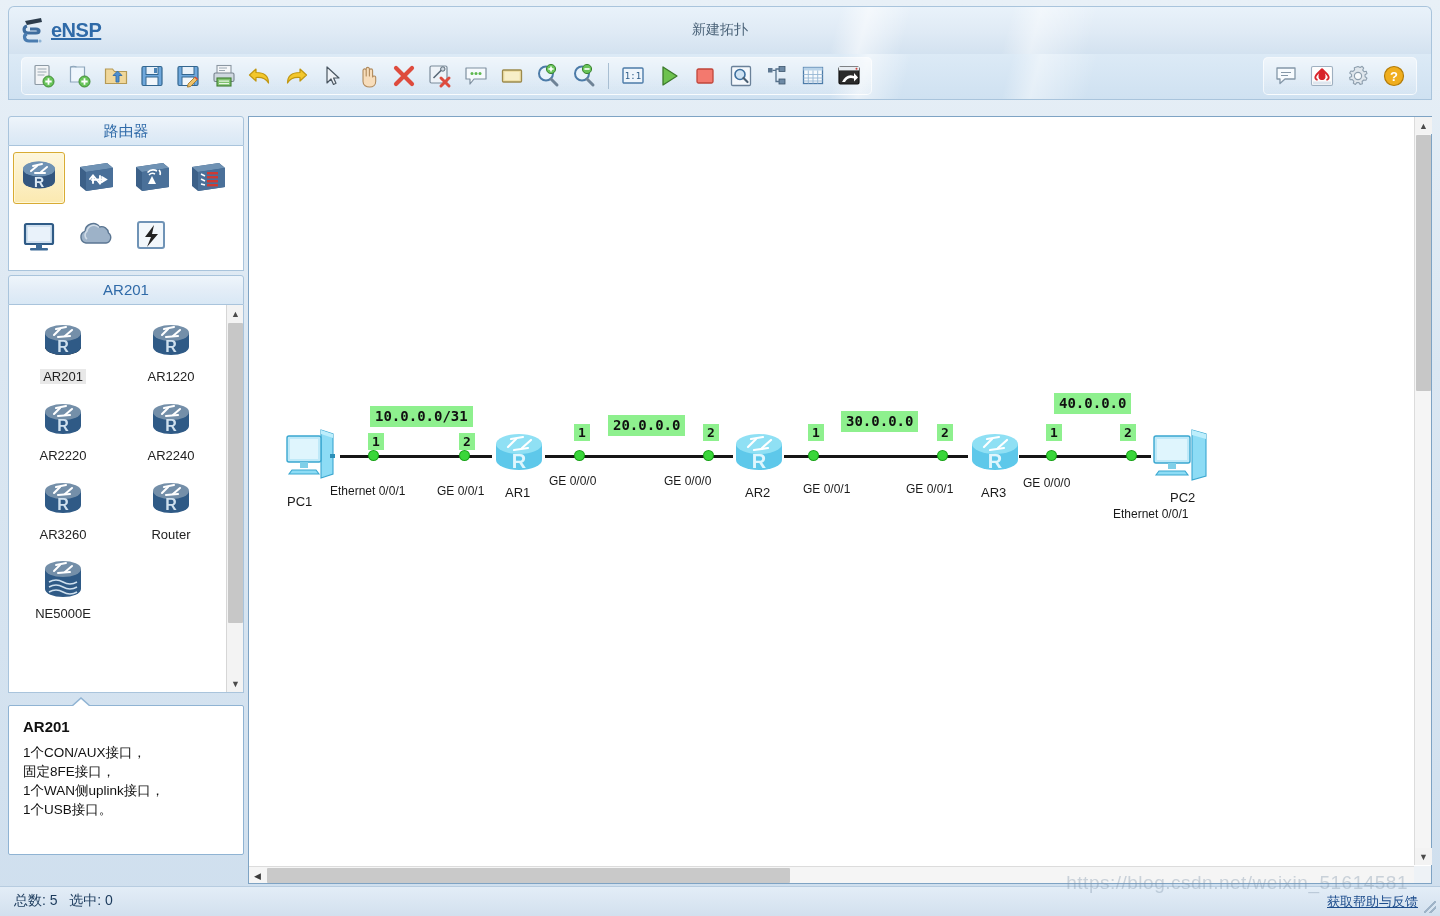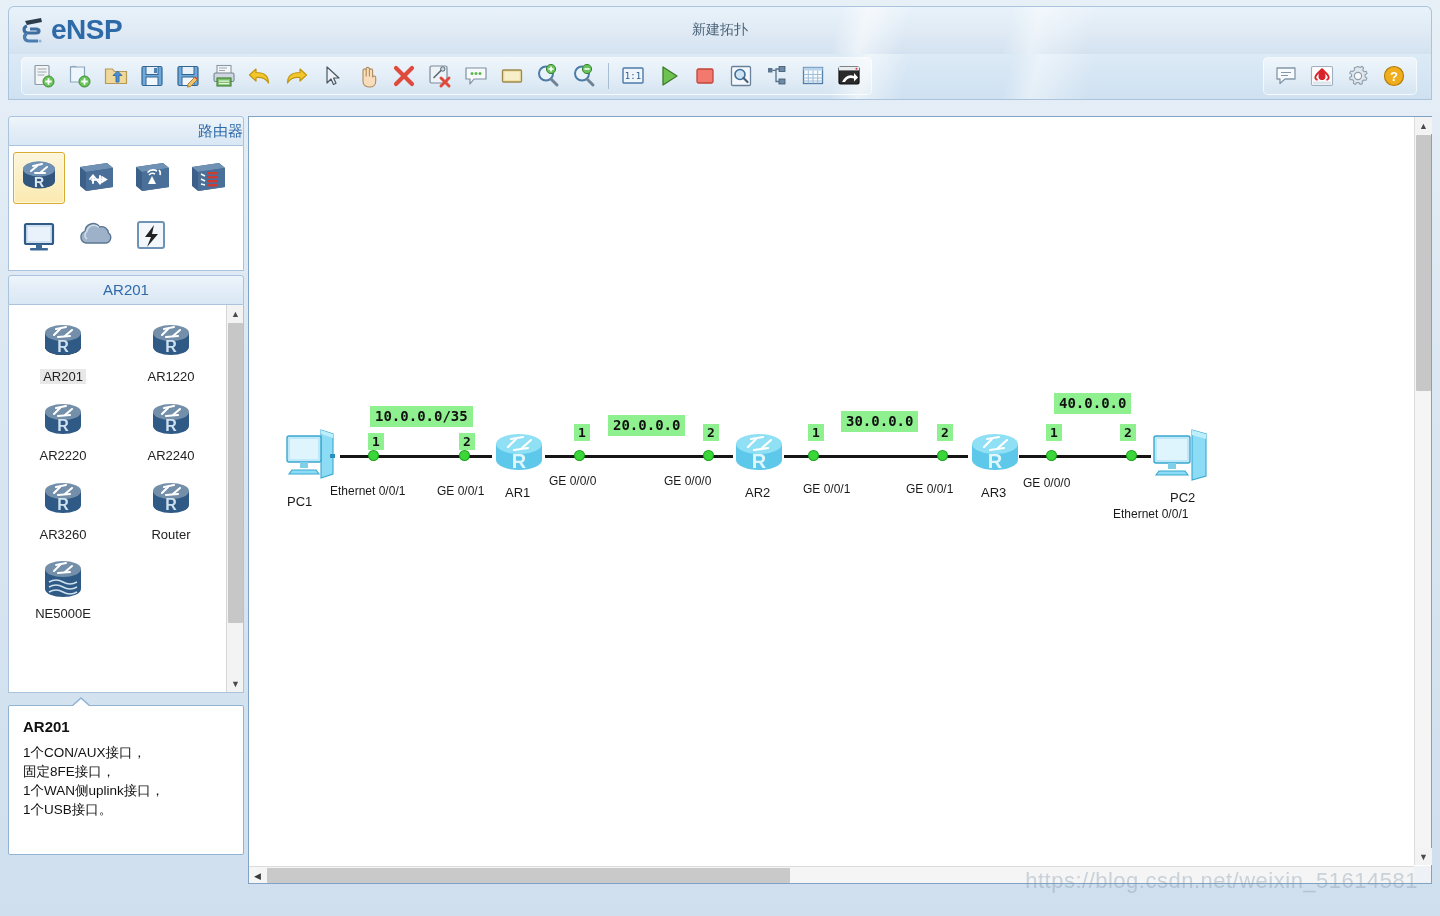--- a/index.html
+++ b/index.html
@@ -29,22 +29,22 @@
       linear-gradient(105deg, rgba(255,255,255,0) 58%, rgba(255,255,255,.55) 60%, rgba(255,255,255,0) 63%),
       linear-gradient(105deg, rgba(255,255,255,0) 70%, rgba(255,255,255,.45) 72%, rgba(255,255,255,0) 76%);
     pointer-events:none;
   }
   .logo-wrap {
     position: absolute; left: 12px; top: 8px;
     display: flex; align-items: center; gap: 4px;
   }
   .logo-mark { width: 26px; height: 30px; position: relative; }
   .logo-text {
-    font-size: 28px; font-weight: bold; color: #2f6aa8;
-    letter-spacing: -0.5px; line-height: 30px;
+    font-size: 20px; font-weight: bold; color: #2f6aa8;
+    letter-spacing: -0.5px; line-height: 30px; text-decoration: underline;
   }
   .win-title {
     position: absolute; left: 0; right: 0; top: 14px;
     text-align: center; font-size: 14px; color: #4a6278;
   }
   .win-btns {
     position: absolute; right: 6px; top: 4px;
     display: flex; align-items: stretch; height: 34px;
     border: 1px solid #9db8d0; border-top: none;
     border-radius: 0 0 4px 4px;
@@ -77,21 +77,21 @@
   .tbtn {
     width: 36px; height: 32px; display: flex; align-items: center; justify-content: center;
     cursor: pointer; border-radius: 3px;
   }
   .tsep { width: 1px; height: 26px; background: #a8bed2; margin: 0 6px; }
   
   .leftcol {
     position: absolute; left: 8px; top: 116px; width: 236px; bottom: 32px;
   }
   .panel-hdr {
-    height: 30px; line-height: 28px; text-align: right;
+    height: 30px; line-height: 28px; text-align: center;
     font-size: 15px; color: #2f6aa8;
     background: linear-gradient(180deg,#eef5fb 0%, #e3edf7 50%, #d9e8f5 100%);
     border: 1px solid #a9c4dc; border-radius: 3px 3px 0 0;
   }
   .dev-class-box {
     background: #fff; border: 1px solid #a9c4dc; border-top: none;
     padding: 6px 4px 8px 4px;
   }
   .dev-class-row { display: flex; gap: 4px; }
   .dev-class-item {
@@ -229,22 +229,22 @@
     border-top: 1px solid #b7cce0;
   }
   .status-left {
     position: absolute; left: 14px; top: 5px; font-size: 14px; color: #1b3a5c;
   }
   .status-right {
     position: absolute; right: 22px; top: 6px; font-size: 13px;
     color: #1c4c8c; text-decoration: underline; cursor: pointer;
   }
   .watermark {
-    position: absolute; right: 22px; bottom: 22px;
-    font-size: 22px; color: rgba(130,150,170,.38);
+    position: absolute; right: 32px; bottom: 22px;
+    font-size: 19px; color: rgba(130,150,170,.38);
     pointer-events: none; white-space: nowrap; letter-spacing: .5px;
   }
   .grip {
     position:absolute; right:4px; bottom:3px; width:12px; height:12px;
     background:
       linear-gradient(135deg, transparent 45%, #9fb4c8 45%, #9fb4c8 55%, transparent 55%),
       linear-gradient(135deg, transparent 70%, #9fb4c8 70%, #9fb4c8 80%, transparent 80%);
   }
 </style>
 </head>
@@ -726,21 +726,21 @@
   </div>
 
   <div class="canvas-frame">
     <div class="canvas">
 
       <div class="link" style="left:91px;  top:338px; width:152px;"></div>
       <div class="link" style="left:296px; top:338px; width:188px;"></div>
       <div class="link" style="left:535px; top:338px; width:184px;"></div>
       <div class="link" style="left:770px; top:338px; width:132px;"></div>
 
-      <div class="net-lbl" style="left:121px; top:289px;">10.0.0.0/35</div>
+      <div class="net-lbl" style="left:121px; top:289px;">10.0.0.0/31</div>
       <div class="net-lbl" style="left:359px; top:298px;">20.0.0.0</div>
       <div class="net-lbl" style="left:592px; top:294px;">30.0.0.0</div>
       <div class="net-lbl" style="left:805px; top:276px;">40.0.0.0</div>
 
       <div class="port-num" style="left:119px; top:316px;">1</div>
       <div class="port-num" style="left:210px; top:316px;">2</div>
       <div class="port-num" style="left:325px; top:307px;">1</div>
       <div class="port-num" style="left:454px; top:307px;">2</div>
       <div class="port-num" style="left:559px; top:307px;">1</div>
       <div class="port-num" style="left:688px; top:307px;">2</div>
@@ -845,16 +845,27 @@
 
     <div class="cv-hscroll">
       <div class="hs-arrow lf">◀</div>
       <div class="hs-thumb" style="left:18px; width:523px;"></div>
       <div class="hs-arrow rt">▶</div>
     </div>
 
     <div class="cv-corner"></div>
   </div>
 
+  <div class="statusbar">
+    <div class="status-left">
+      <span>总数:</span>
+      <span>5</span>
+      &nbsp;
+      <span>选中:</span>
+      <span>0</span>
+    </div>
+    <div class="status-right">获取帮助与反馈</div>
+    <div class="grip"></div>
+  </div>
 
   <div class="watermark">https://blog.csdn.net/weixin_51614581</div>
 
 </div>
 
 </body></html>

